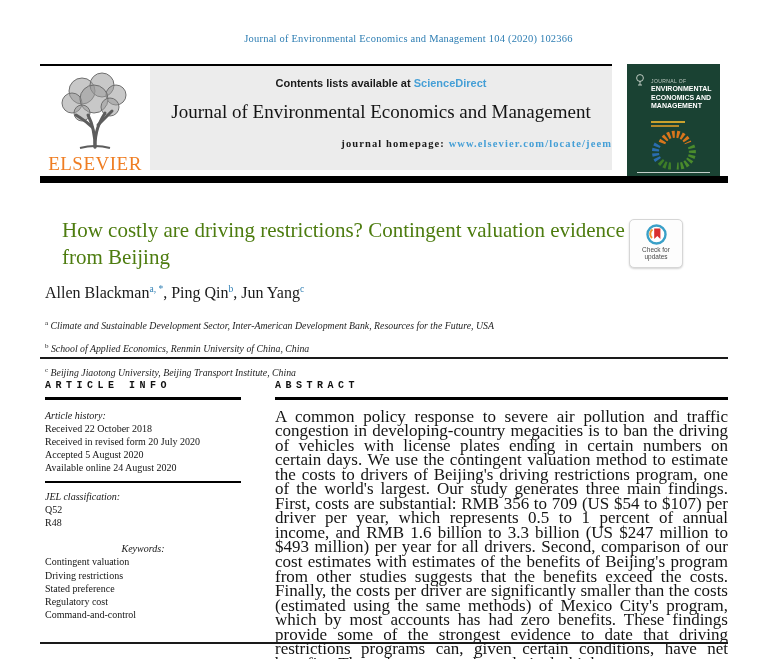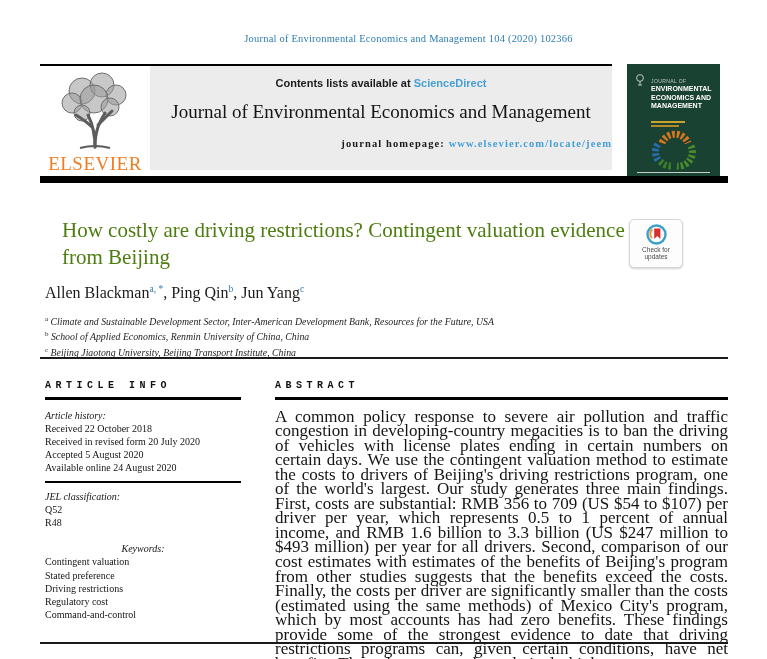--- a/index.html
+++ b/index.html
@@ -36,21 +36,21 @@
   .art-title { position:absolute; left:62px; top:217px; width:575px; font-size:21px; font-weight:400; color:#4d7c0f; line-height:27px; margin:0; }
   .check-badge {
     position:absolute; left:629px; top:219px; width:52px; height:47px;
     border:1px solid #d6d6d6; border-radius:5px; background:#fdfdfd;
     box-shadow:0 1px 2px rgba(0,0,0,0.18); text-align:center;
     font-family:"Liberation Sans", sans-serif; font-size:6.5px; line-height:7px; color:#4a4a4a;
   }
   .check-badge svg { margin-top:4px; }
   .authors { position:absolute; left:45px; top:284px; font-size:16px; color:#1a1a1a; }
   .authors sup { color:#2e7eb3; font-size:9.5px; }
-  .affils { position:absolute; left:45px; top:313px; font-size:9.8px; font-style:italic; color:#1d1d1d; line-height:13px; }
+  .affils { position:absolute; left:45px; top:313px; font-size:9.8px; font-style:italic; color:#1d1d1d; line-height:20px; }
   .affils sup { font-size:7px; font-style:normal; }
   .rule-mid { position:absolute; left:40px; top:357px; width:688px; height:1.5px; background:#1a1a1a; }
   
   .col-heading { font-family:Liberation Mono, monospace; font-size:10px; font-weight:700; letter-spacing:4.5px; color:#111; }
   .heading-rule { margin-top:6px; height:2.5px; background:#000; }
   .info-col { position:absolute; left:45px; top:380px; width:196px; }
   .info-body { margin-top:9px; font-size:10px; line-height:13.2px; color:#141414; }
   .info-label { font-style:italic; }
   .info-sep { height:2px; background:#000; margin:6px 0 7px 0; }
   .kw-label { margin-top:13px;text-align:center; }
@@ -153,22 +153,22 @@
       <div>Received 22 October 2018</div>
       <div>Received in revised form 20 July 2020</div>
       <div>Accepted 5 August 2020</div>
       <div>Available online 24 August 2020</div>
       <div class="info-sep"></div>
       <div class="info-label">JEL classification:</div>
       <div>Q52</div>
       <div>R48</div>
       <div class="info-label kw-label">Keywords:</div>
       <div>Contingent valuation</div>
+      <div>Driving restrictions</div>
       <div>Stated preference</div>
-      <div>Driving restrictions</div>
       <div>Regulatory cost</div>
       <div>Command-and-control</div>
     </div>
   </div>
 
   <div class="abstract-col">
     <div class="col-heading">ABSTRACT</div>
     <div class="heading-rule"></div>
     <p class="abstract-text">A common policy response to severe air pollution and traffic congestion in developing-country megacities is to ban the driving of vehicles with license plates ending in certain numbers on certain days. We use the contingent valuation method to estimate the costs to drivers of Beijing's driving restrictions program, one of the world's largest. Our study generates three main findings. First, costs are substantial: RMB 356 to 709 (US $54 to $107) per driver per year, which represents 0.5 to 1 percent of annual income, and RMB 1.6 billion to 3.3 billion (US $247 million to $493 million) per year for all drivers. Second, comparison of our cost estimates with estimates of the benefits of Beijing's program from other studies suggests that the benefits exceed the costs. Finally, the costs per driver are significantly smaller than the costs (estimated using the same methods) of Mexico City's program, which by most accounts has had zero benefits. These findings provide some of the strongest evidence to date that driving restrictions programs can, given certain conditions, have net benefits. They also suggest that relatively high program costs are not a necessary condition for significant program benefits—in fact, the opposite may be true.</p>
     <div class="copyright">© 2020 Elsevier Inc. All rights reserved.</div>

